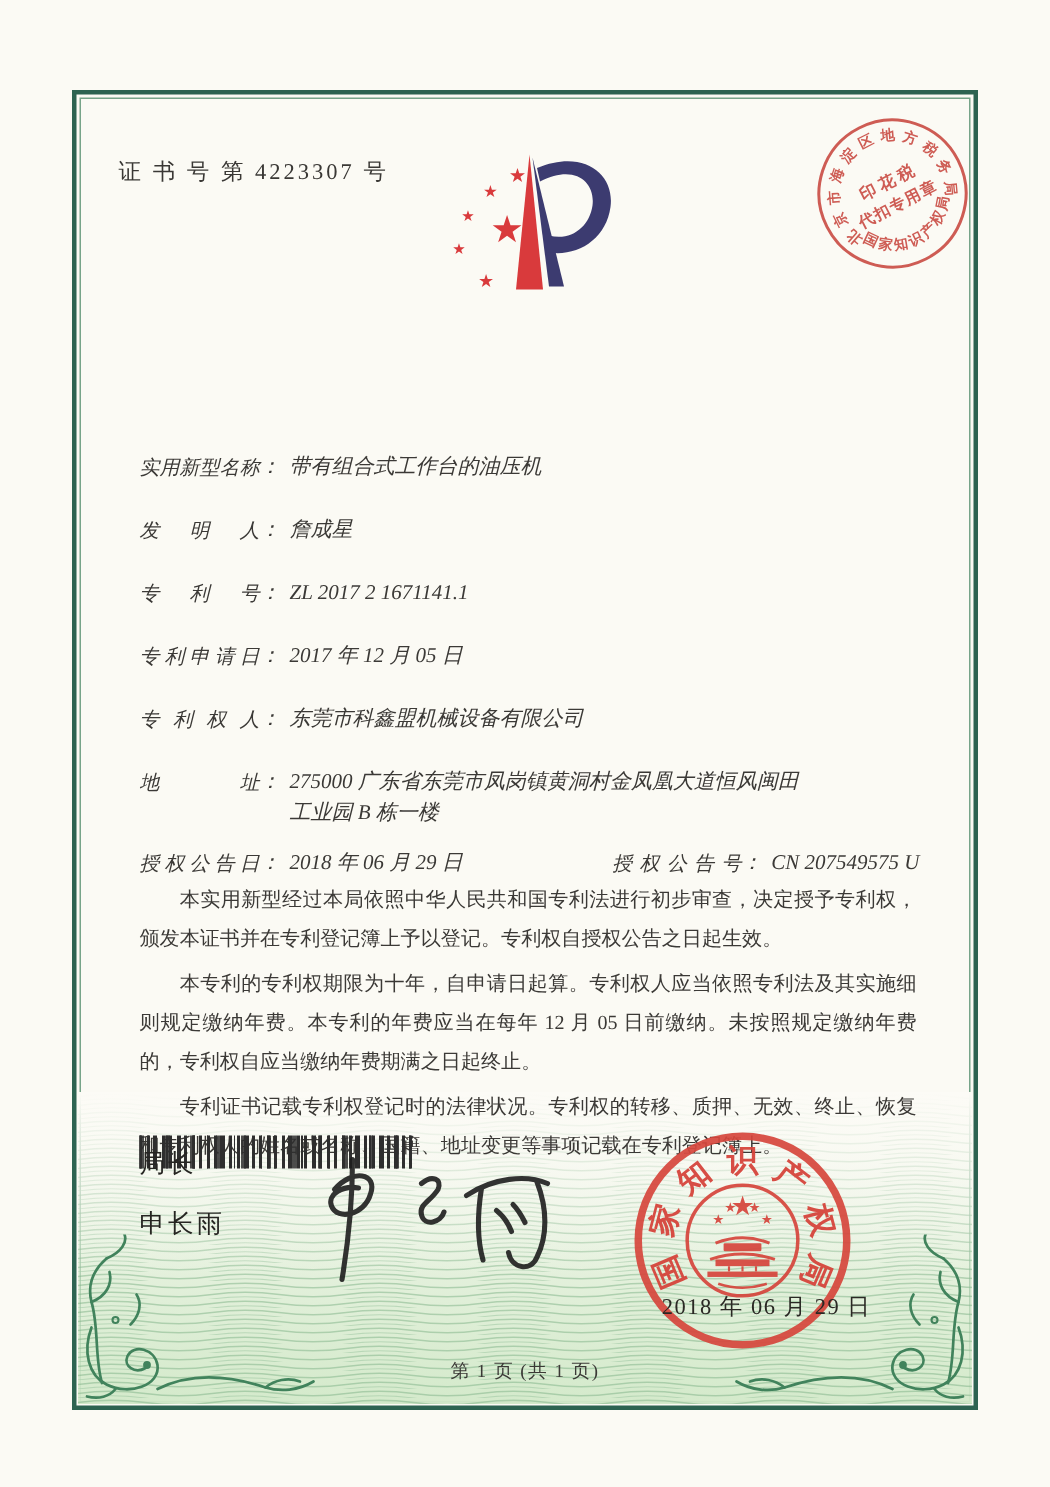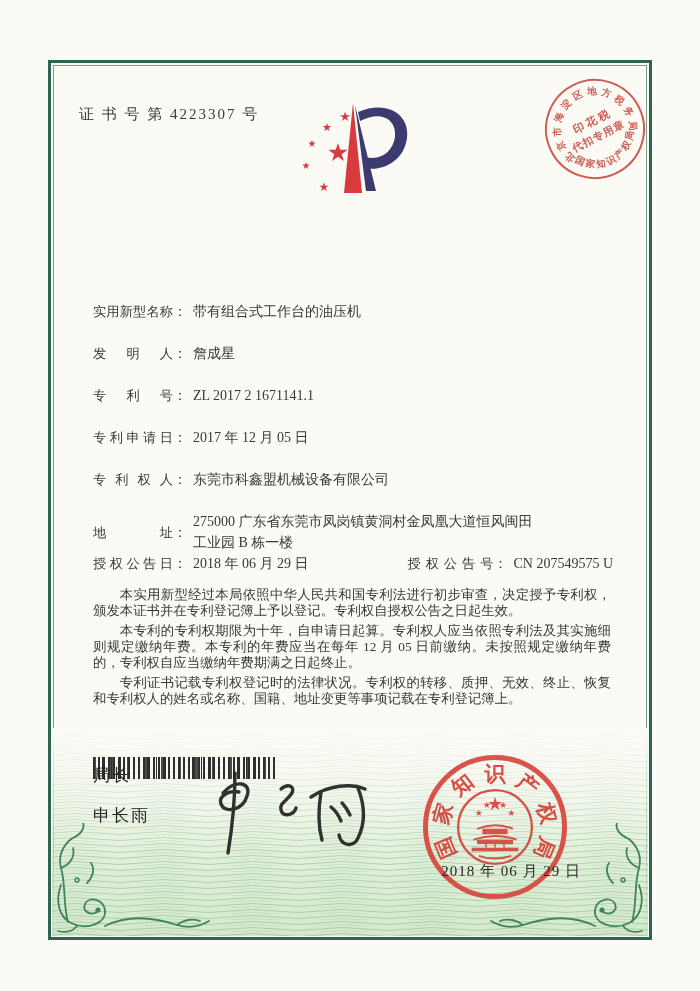--- a/index.html
+++ b/index.html
@@ -15,29 +15,29 @@
   .green-zone svg.waves { position:absolute; inset:0; width:100%; height:100%; }
   .green-zone .fade { position:absolute; inset:0; background:linear-gradient(to bottom, #fcfbf6 0%, rgba(252,251,246,0) 60%); }
 
   .cert-no { position:absolute; left:28px; top:42px; font-size:15px; letter-spacing:2px; color:#3a3835; }
 
   .logo { position:absolute; left:232px; top:36px; width:140px; height:108px; }
 
   .title { position:absolute; left:0; right:0; top:148px; text-align:center; font-size:34px; letter-spacing:11px; color:#222019; font-weight:500; text-indent:11px; }
 
   .fields { position:absolute; left:42px; right:36px; top:238px; font-size:14px; color:#3b3936; }
-  .row { display:flex; margin-bottom:21px; line-height:21px; align-items:center; }
-  .row.tight { margin-bottom:0; }
+  .row { display:flex; margin-bottom:21px; line-height:21px; align-items:flex-start;font-style:italic; }
+  .row.tight { margin-bottom:12px; }
   .flabel { display:inline-block; width:80px; font-size:13.2px; text-align:justify; text-align-last:justify; flex:none; }
   .colon { flex:none; margin-right:6px; }
   .fvalue { white-space:pre-line; }
   .grant-right { margin-left:auto; display:flex; }
   .grant-right .flabel { width:86px;margin-left:15px; }
 
-  .paras { position:absolute; left:42px; right:38px; top:524px; font-size:13.4px; line-height:16px; text-align:justify; color:#3b3936; }
+  .paras { position:absolute; left:42px; right:38px; top:524px; font-size:13.4px; line-height:26px; text-align:justify; color:#3b3936; }
   .paras p { text-indent:2em; margin-bottom:4px; }
 
   .barcode { position:absolute; left:42px; top:694px; width:182px; height:22px; z-index:2;
     background:
       repeating-linear-gradient(90deg,#2e2e2e 0 2px,transparent 2px 5px),
       repeating-linear-gradient(90deg,#2e2e2e 0 1px,transparent 1px 9px),
       repeating-linear-gradient(90deg,rgba(46,46,46,.85) 0 3px,transparent 3px 17px);
   }
 
   .signer { position:absolute; left:42px; top:701px; z-index:2; font-family:"Liberation Sans","DejaVu Sans",sans-serif; color:#262522; }
@@ -254,13 +254,14 @@
         <path d="M26,64 Q50,56 74,64" fill="none" stroke-width="2.2"></path>
         <rect x="30" y="64" width="40" height="5" stroke="none"></rect>
         <rect x="24" y="73" width="52" height="4" stroke="none"></rect>
         <path d="M40,69 V73 M50,69 V73 M60,69 V73" stroke-width="1.6"></path>
         <path d="M32,82 Q50,88 68,82" fill="none" stroke-width="2"></path>
       </g>
     </svg>
   </div>
   <div class="seal-date">2018 年 06 月 29 日</div>
 
+  <div class="footer">第 1 页 (共 1 页)</div>
 </div>
 
 </body></html>

